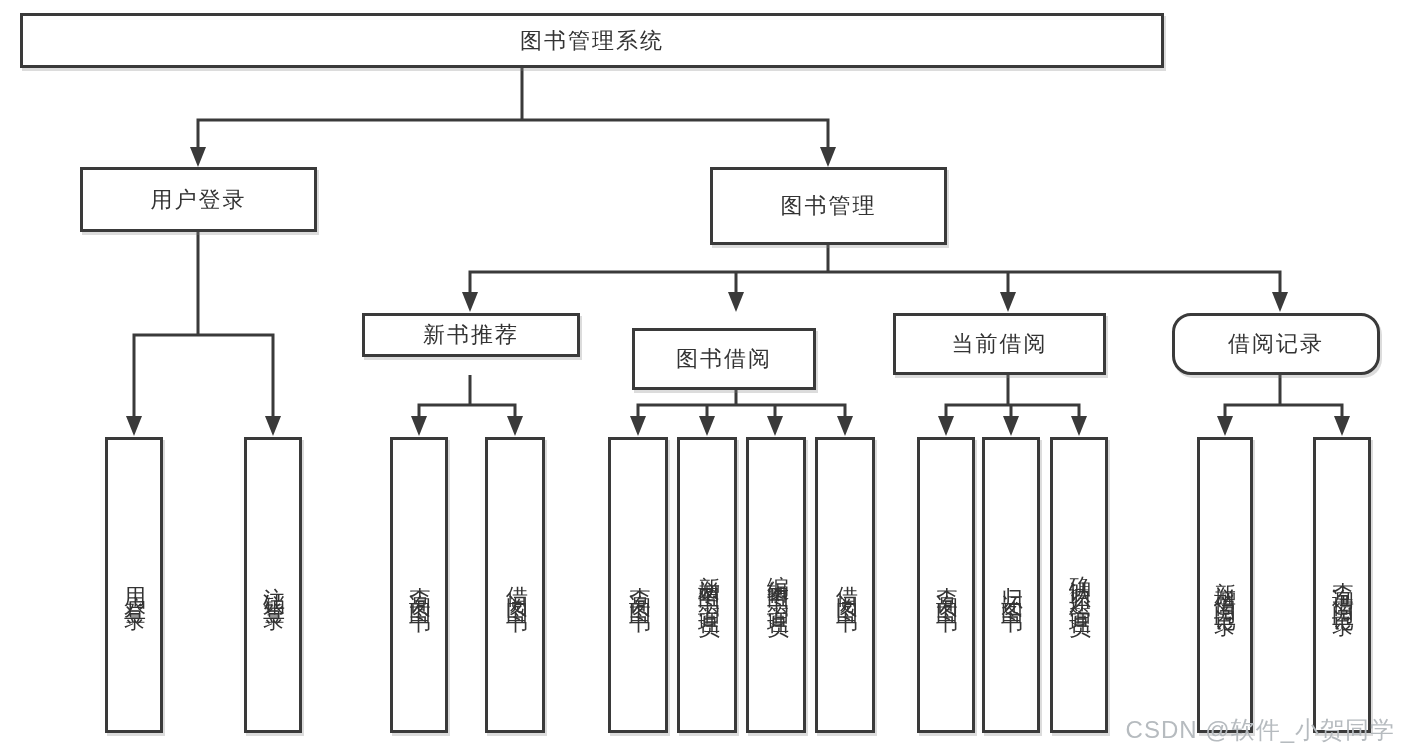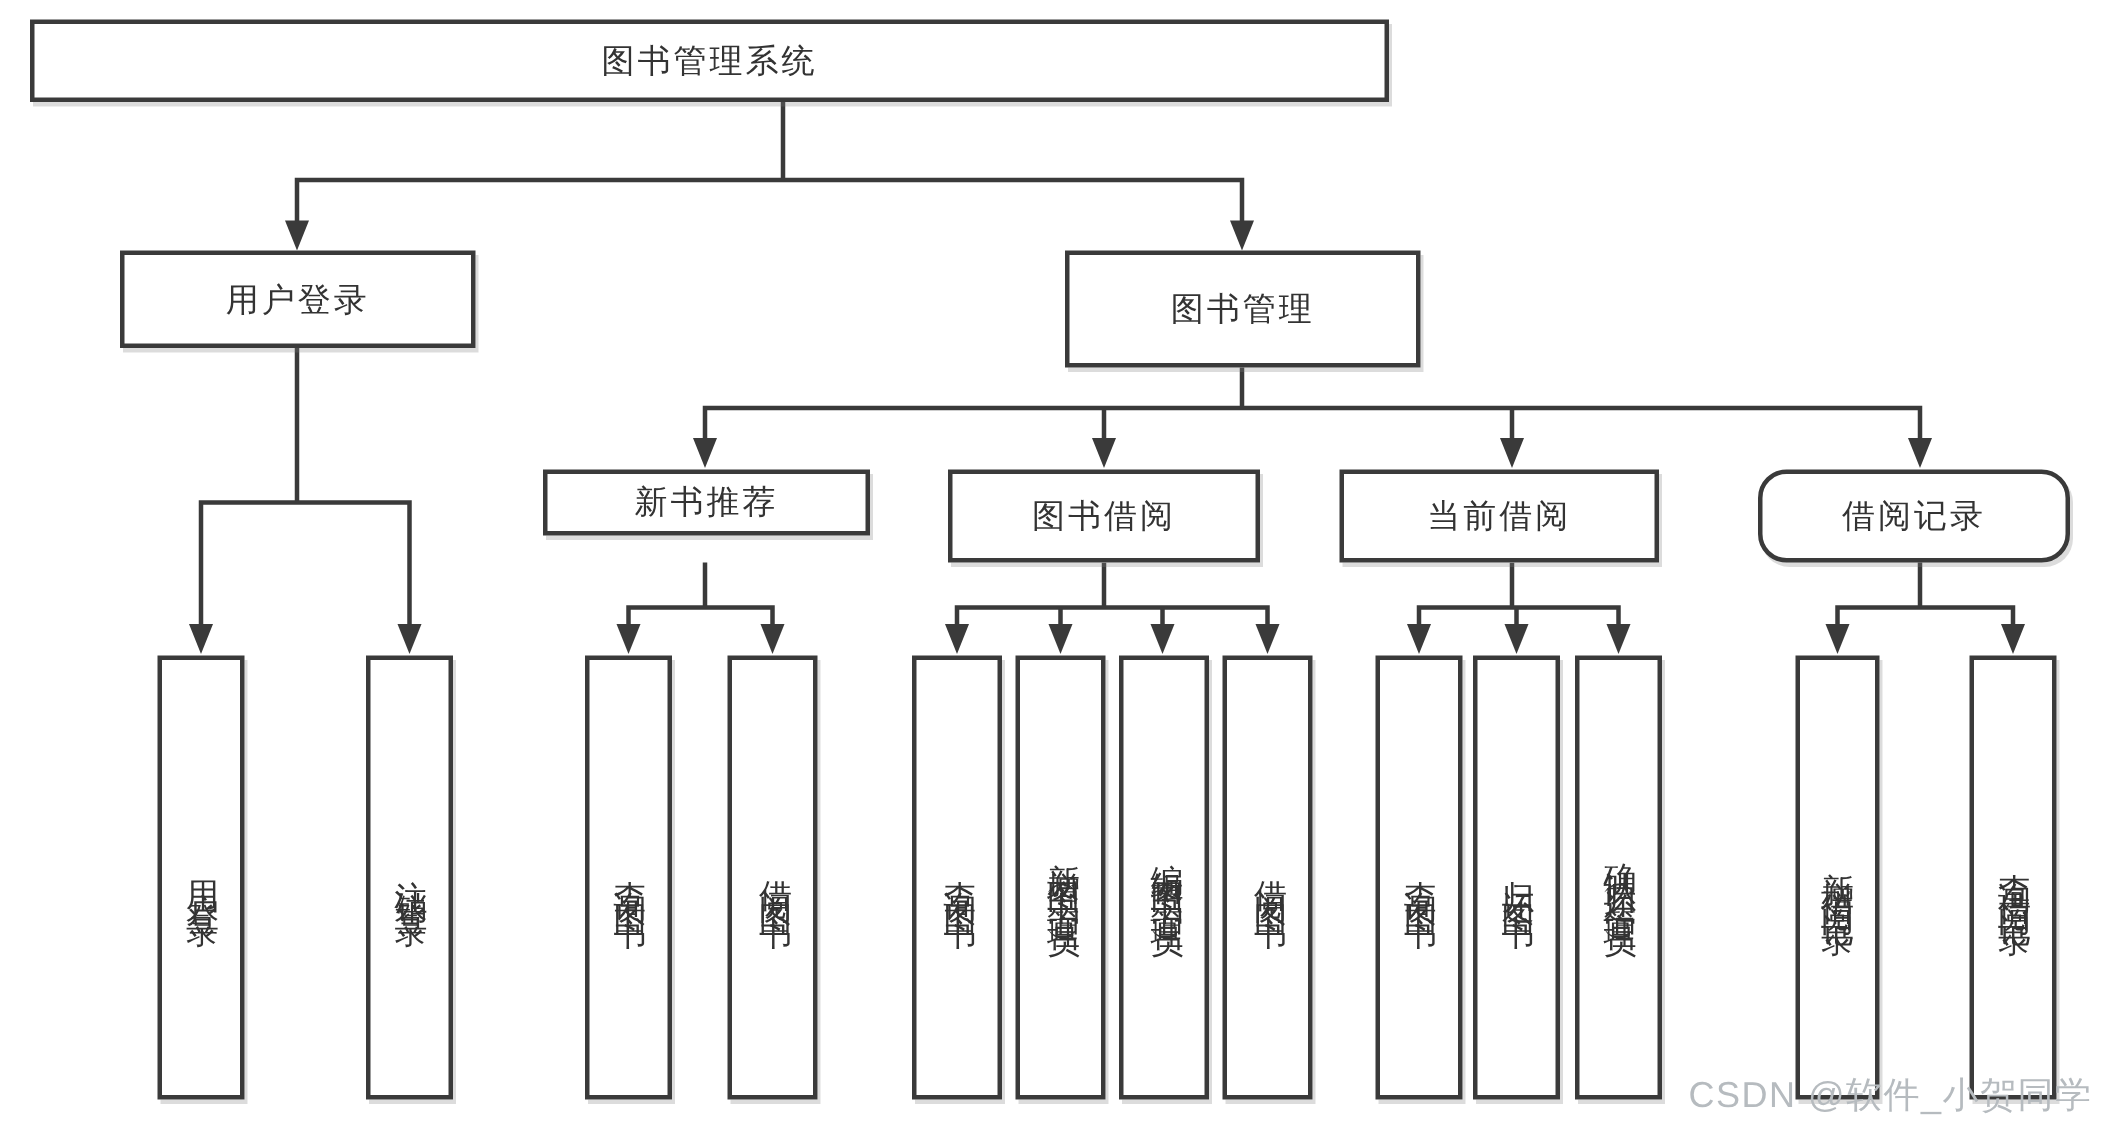--- a/index.html
+++ b/index.html
@@ -62,27 +62,27 @@
     <path d="M1008 375 V406.5 M944.5 405 H1080.5 M946 405 V418 M1011 405 V418 M1079 405 V418"></path>
     <polygon points="938,416 954,416 946,436"></polygon>
     <polygon points="1003,416 1019,416 1011,436"></polygon>
     <polygon points="1071,416 1087,416 1079,436"></polygon>
 
     <path d="M1280 375 V406.5 M1223.5 405 H1343.5 M1225 405 V418 M1342 405 V418"></path>
     <polygon points="1217,416 1233,416 1225,436"></polygon>
     <polygon points="1334,416 1350,416 1342,436"></polygon>
   </svg>
 
-  <div class="node" style="left:20px; top:13px; width:906px; height:55px;text-align:right;">图书管理系统</div>
+  <div class="node" style="left:20px; top:13px; width:1144px; height:55px;text-align:right;">图书管理系统</div>
 
   <div class="node" style="left:80px; top:167px; width:237px; height:65px;">用户登录</div>
   <div class="node" style="left:710px; top:167px; width:237px; height:78px;">图书管理</div>
 
   <div class="node" style="left:362px; top:313px; width:218px; height:44px;">新书推荐</div>
-  <div class="node" style="left:632px; top:313px; width:208px; height:62px;">图书借阅</div>
+  <div class="node" style="left:632px; top:328px; width:184px; height:62px;">图书借阅</div>
   <div class="node" style="left:893px; top:313px; width:213px; height:62px;">当前借阅</div>
   <div class="node" style="left:1172px; top:313px; width:208px; height:62px;border-radius:19px;">借阅记录</div>
 
   <div class="leaf" style="left:105px; width:58px;">用户登录</div>
   <div class="leaf" style="left:244px; width:58px;">注销登录</div>
 
   <div class="leaf" style="left:390px; width:58px;">查询图书</div>
   <div class="leaf" style="left:485px; width:60px;">借阅图书</div>
 
   <div class="leaf" style="left:608px; width:60px;">查询图书</div>

